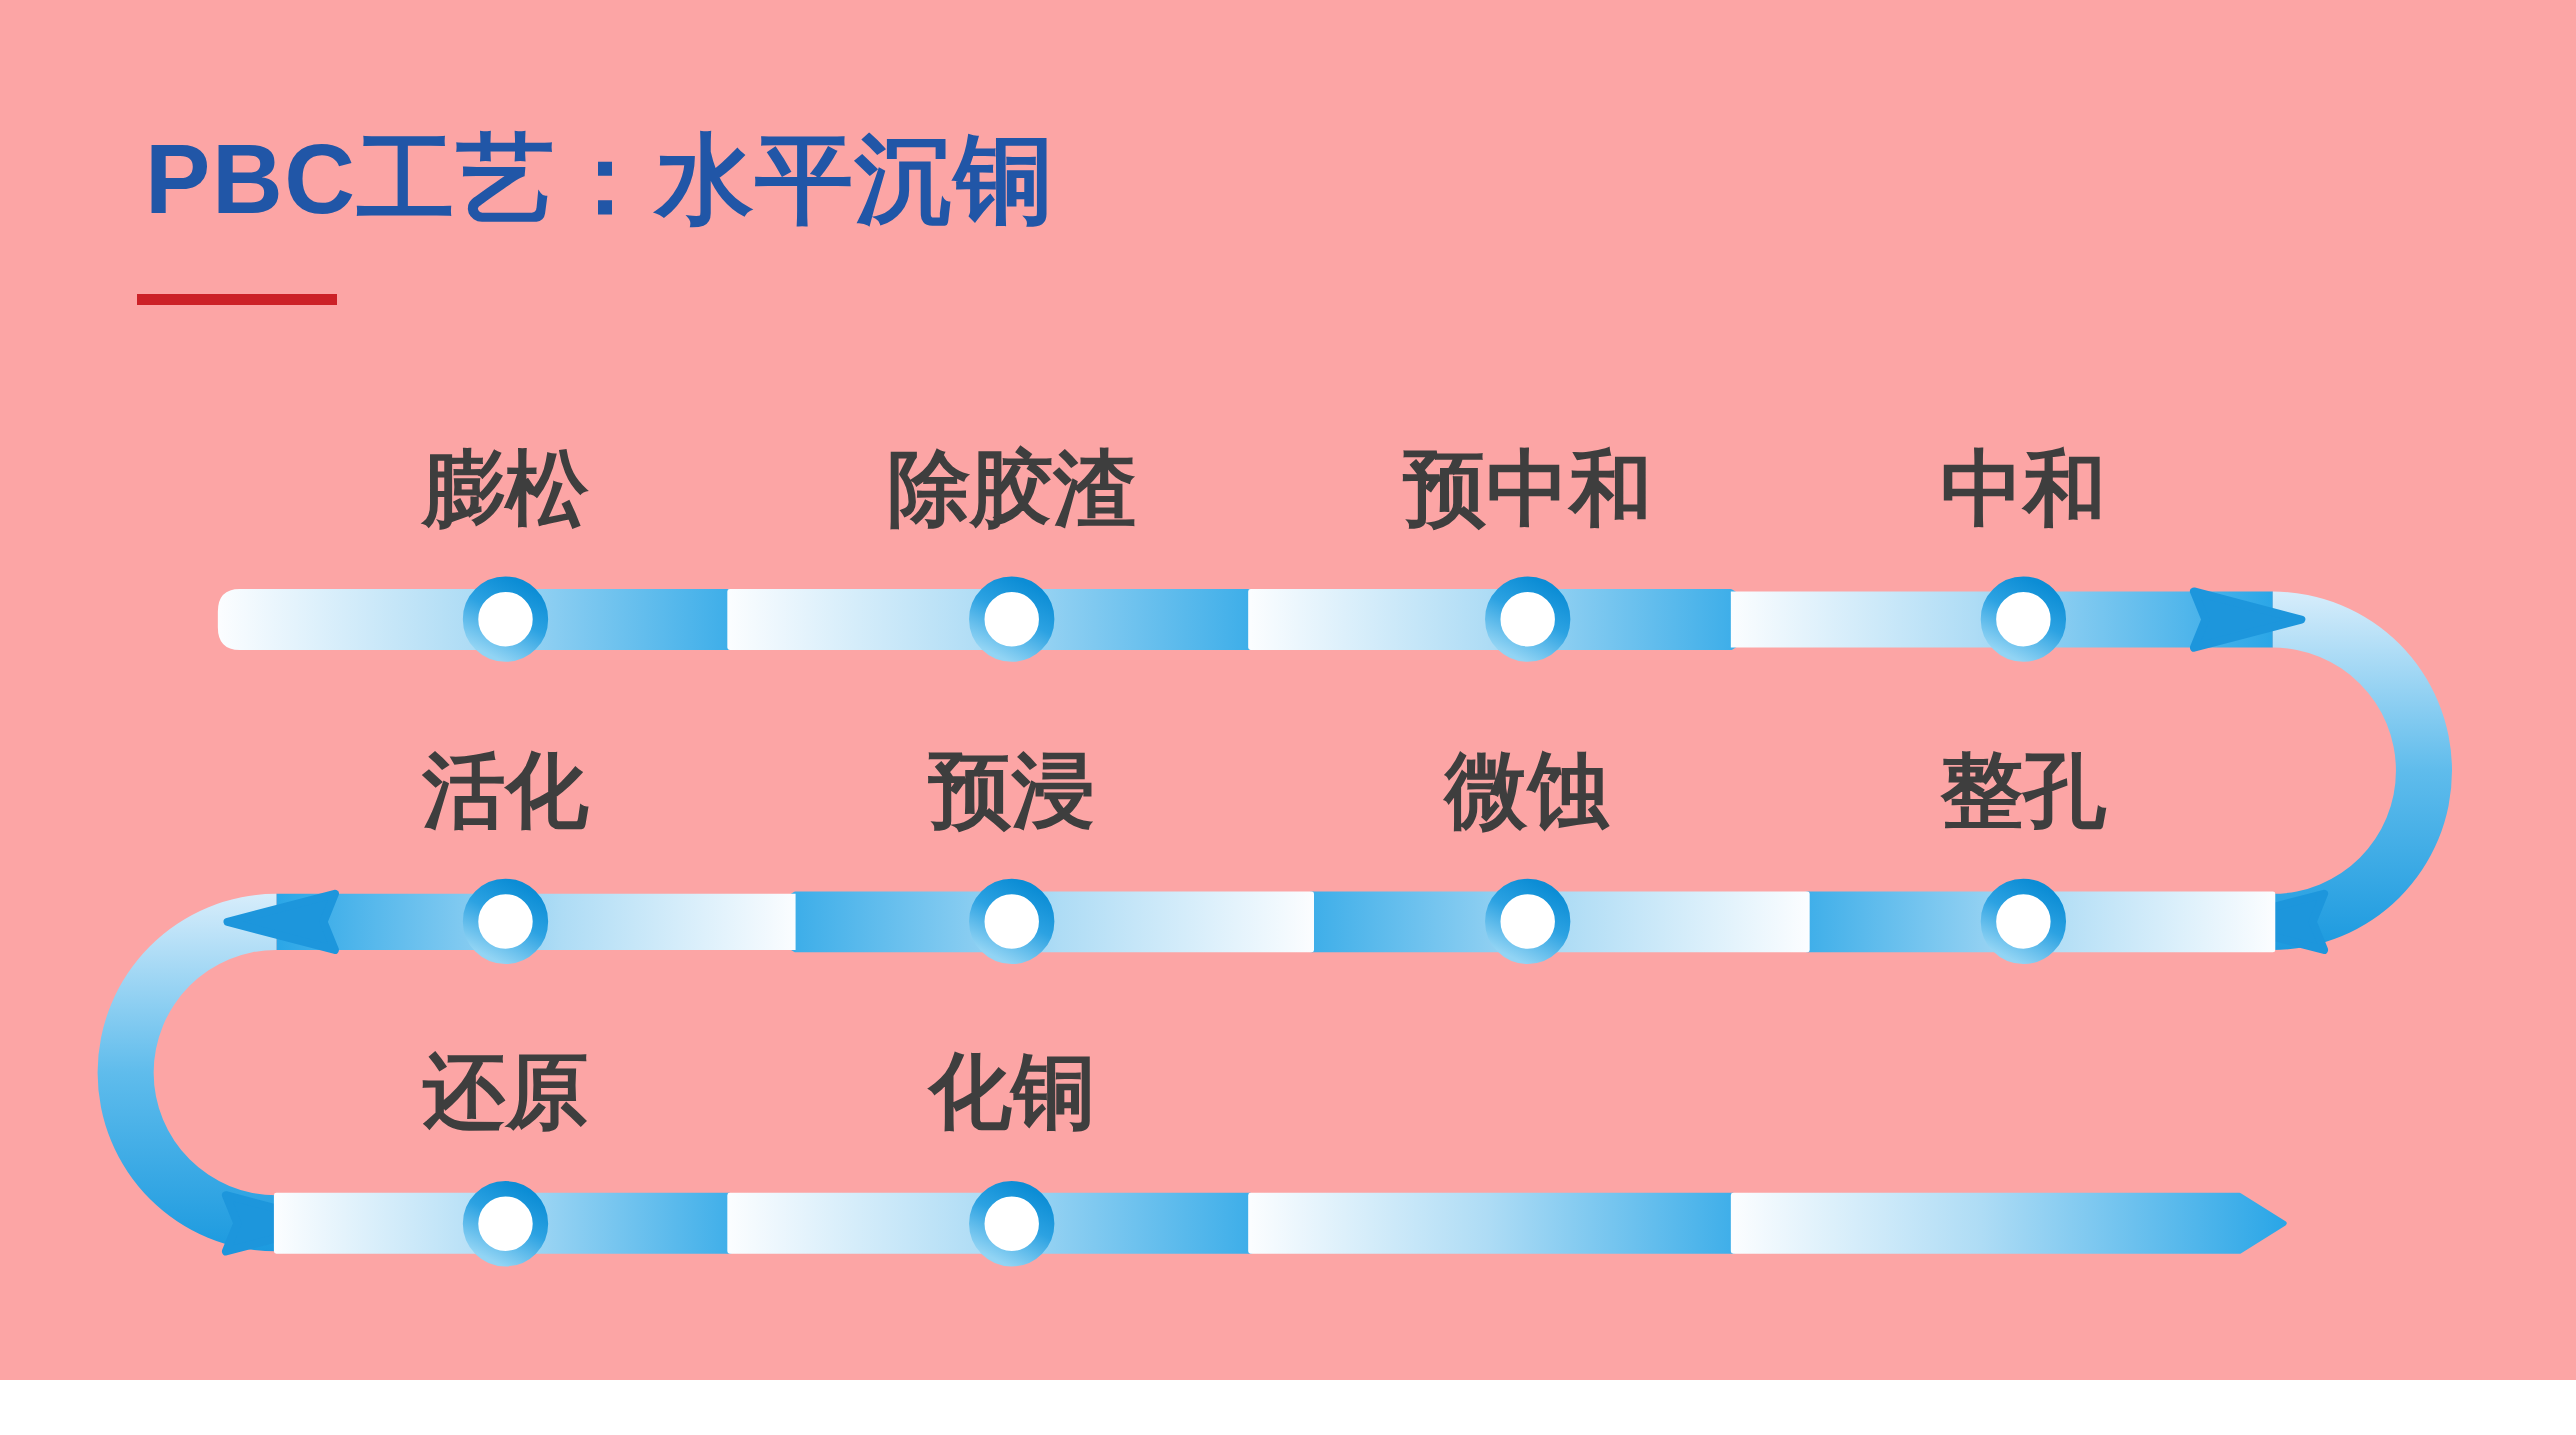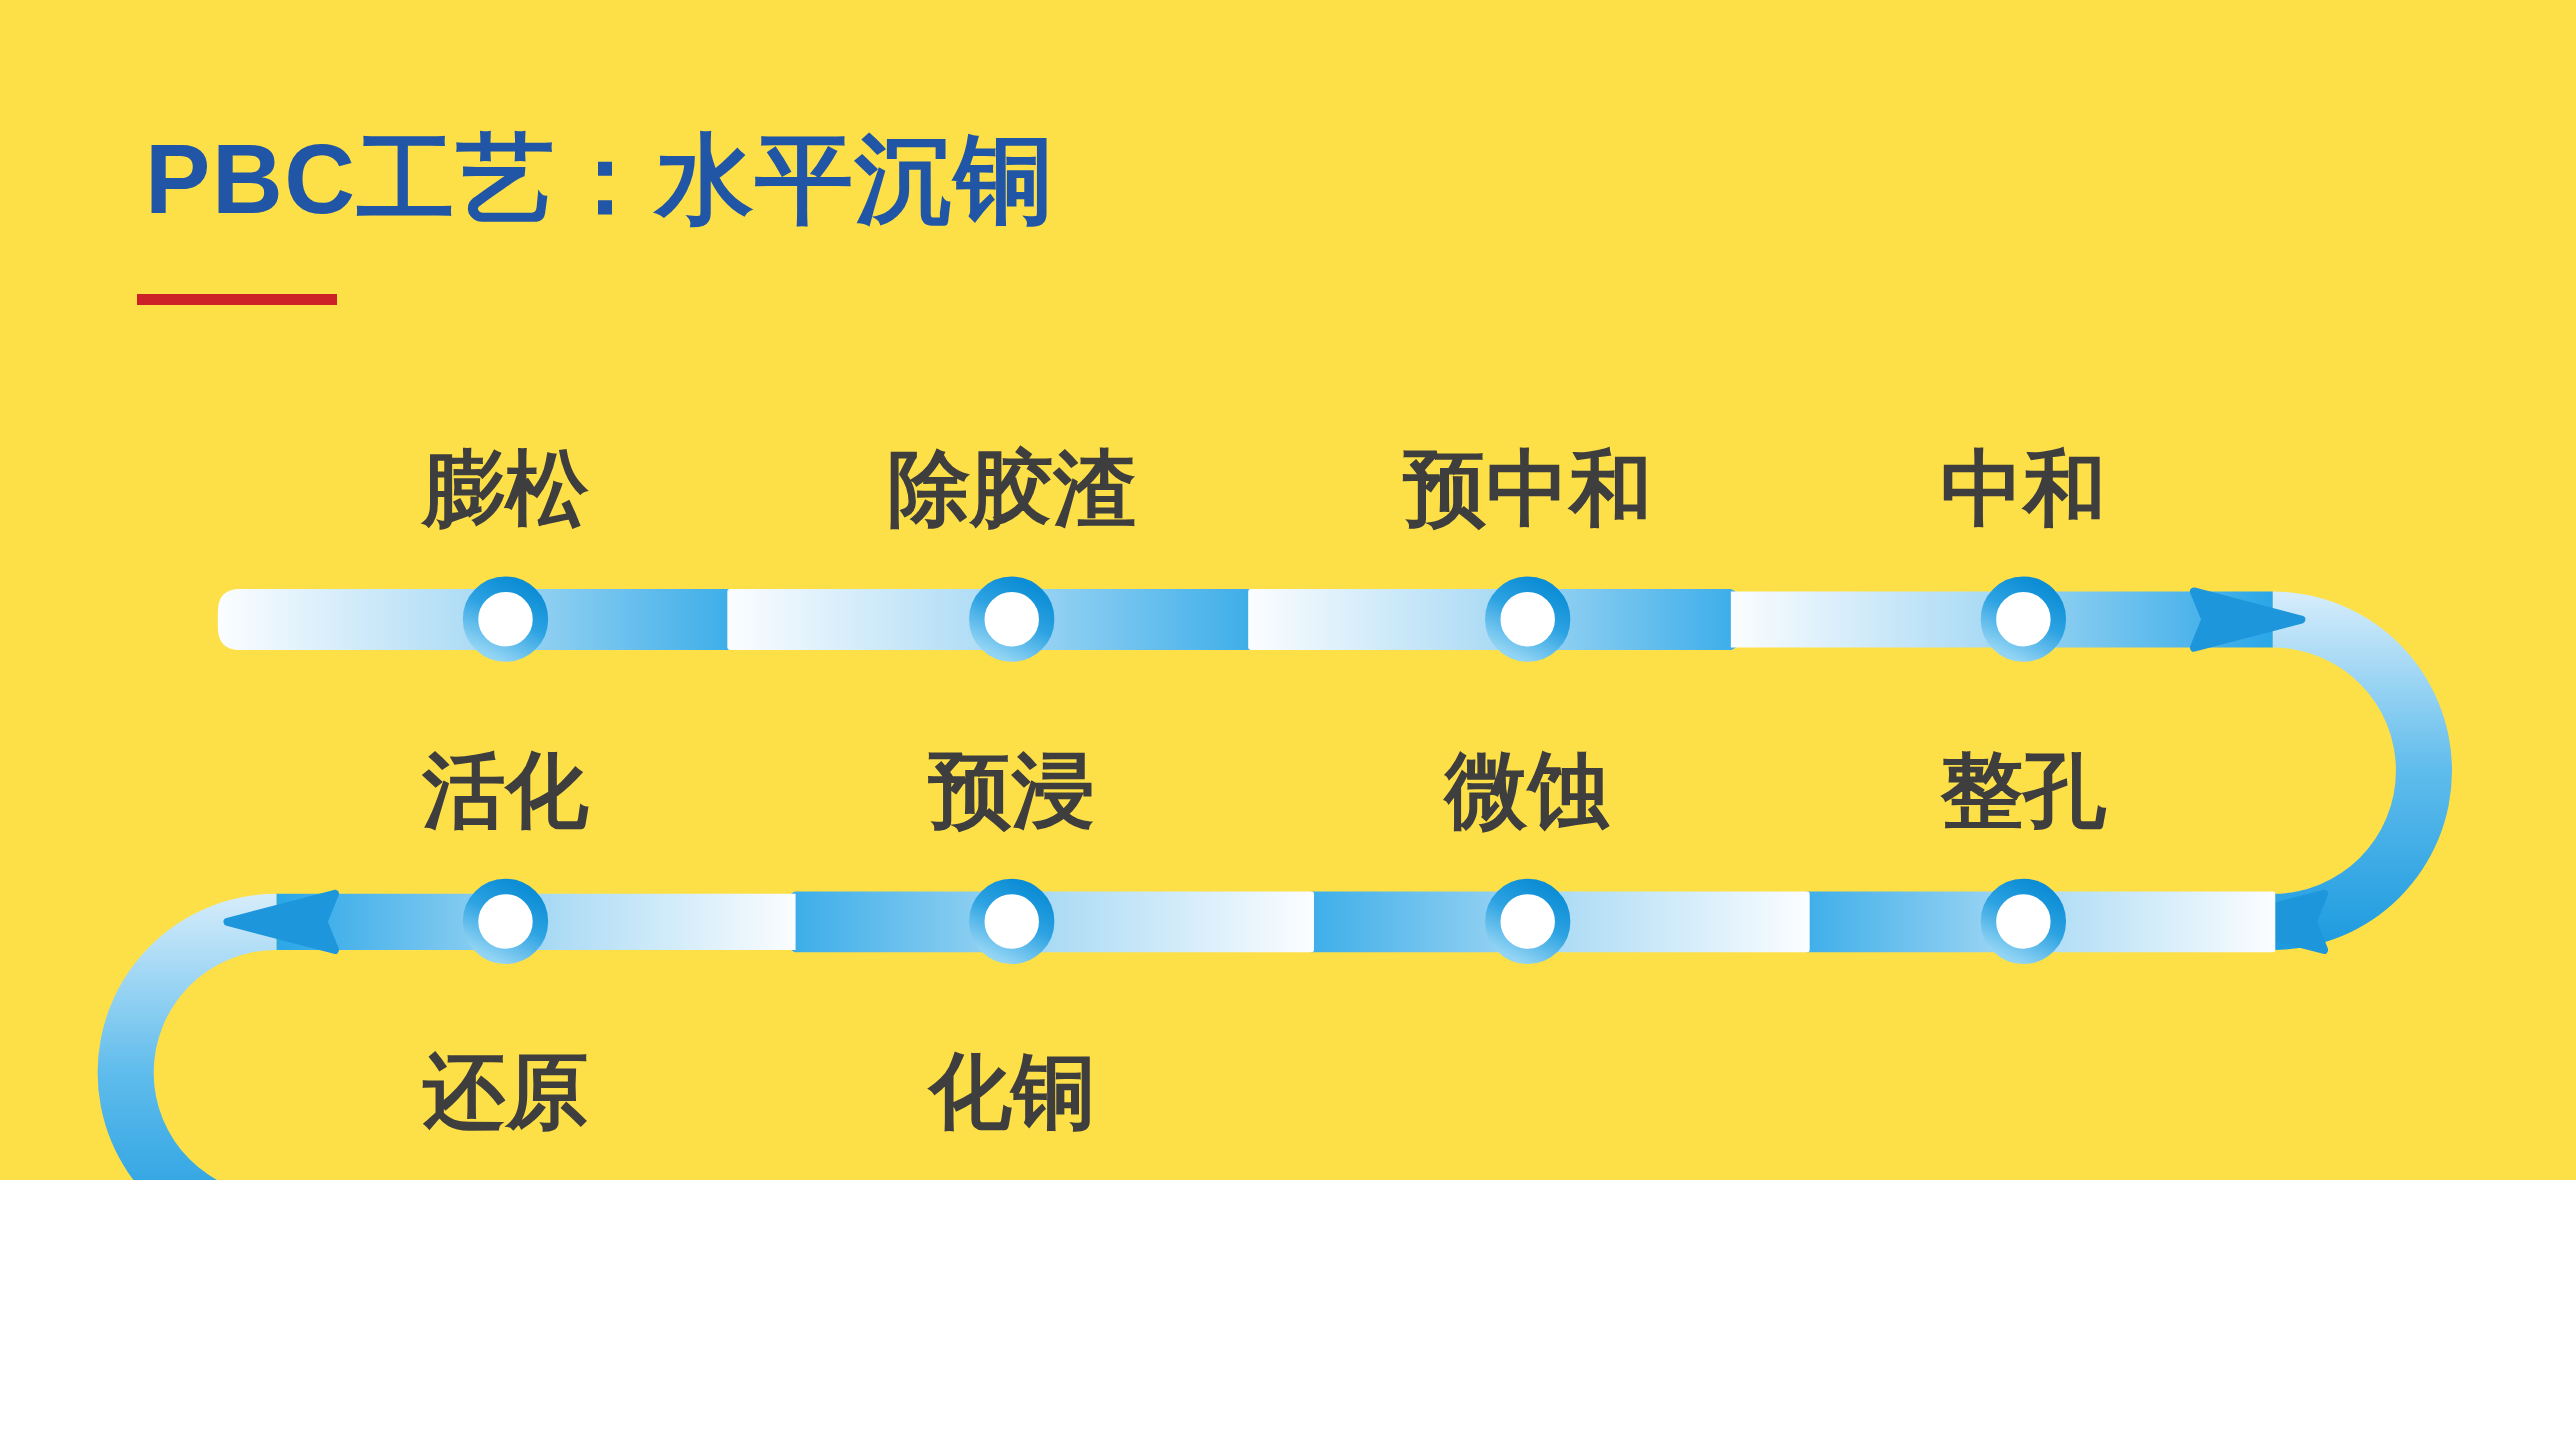--- a/index.html
+++ b/index.html
@@ -1,20 +1,20 @@
 <!DOCTYPE html>
 <html style="font-size:13px"><head>
 <meta charset="utf-8">
 <style>
   html, body { margin: 0; padding: 0; background: #ffffff; }
   .slide {
     position: relative;
     width: 2576px;
-    height: 1180px;
-    background: #fde047;
+    height: 1380px;
+    background: #fca5a5;
     overflow: hidden;
     font-family: "Liberation Sans", "DejaVu Sans", sans-serif;
   }
   .page-title {
     position: absolute;
     left: 145px;
     top: 128px;
     margin: 0;
     font-size: 98px;
     line-height: 1.05;

